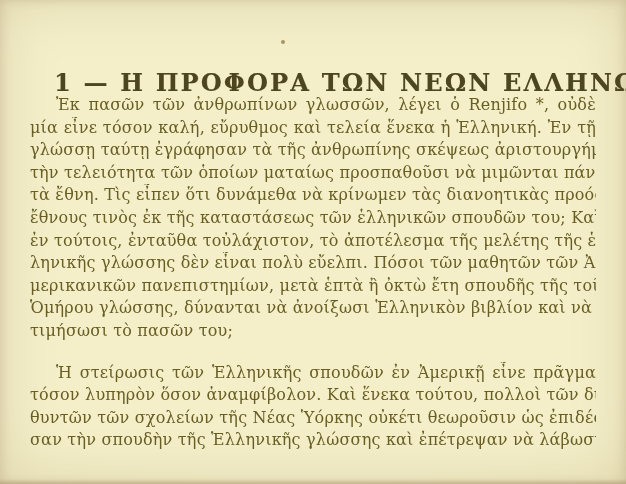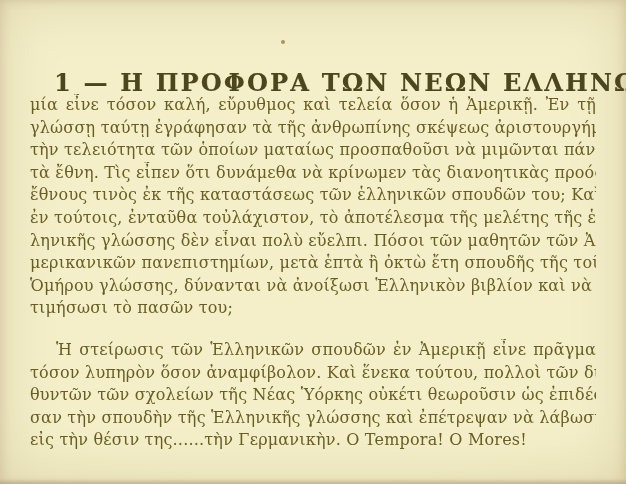--- a/index.html
+++ b/index.html
@@ -80,37 +80,37 @@
 
 <div class="page">
 
   <div class="speck"></div>
 
   <h1 class="heading">1 — Η ΠΡΟΦΟΡΑ ΤΩΝ ΝΕΩΝ ΕΛΛΗΝΩΝ</h1>
 
   <div class="body-text">
 
     <div class="para">
-      <div class="line">μία εἶνε τόσον καλή, εὔρυθμος καὶ τελεία ὅσον ἡ Ἀμερικῇ. Ἐν τῇ</div>
+      <div class="line indent">Ἐκ πασῶν τῶν ἀνθρωπίνων γλωσσῶν, λέγει ὁ Renjifo *, οὐδὲ</div>
+      <div class="line">μία εἶνε τόσον καλή, εὔρυθμος καὶ τελεία ἕνεκα ἡ Ἑλληνική. Ἐν τῇ</div>
       <div class="line">γλώσσῃ ταύτῃ ἐγράφησαν τὰ τῆς ἀνθρωπίνης σκέψεως ἀριστουργήματα,</div>
       <div class="line">τὴν τελειότητα τῶν ὁποίων ματαίως προσπαθοῦσι νὰ μιμῶνται πάντα</div>
       <div class="line">τὰ ἔθνη. Τὶς εἶπεν ὅτι δυνάμεθα νὰ κρίνωμεν τὰς διανοητικὰς προόδους</div>
       <div class="line">ἔθνους τινὸς ἐκ τῆς καταστάσεως τῶν ἑλληνικῶν σπουδῶν του; Καὶ</div>
       <div class="line">ἐν τούτοις, ἐνταῦθα τοὐλάχιστον, τὸ ἀποτέλεσμα τῆς μελέτης τῆς ἑλ-</div>
       <div class="line">ληνικῆς γλώσσης δὲν εἶναι πολὺ εὔελπι. Πόσοι τῶν μαθητῶν τῶν Ἀ-</div>
       <div class="line">μερικανικῶν πανεπιστημίων, μετὰ ἑπτὰ ἢ ὀκτὼ ἔτη σπουδῆς τῆς τοῦ</div>
       <div class="line">Ὁμήρου γλώσσης, δύνανται νὰ ἀνοίξωσι Ἑλληνικὸν βιβλίον καὶ νὰ ἐκ-</div>
       <div class="line pfinal">τιμήσωσι τὸ πασῶν του;</div>
     </div>
 
     <div class="para">
-      <div class="line indent">Ἡ στείρωσις τῶν Ἑλληνικῶν σπουδῶν ἐν Ἀμερικῇ εἶνε πρᾶγμα</div>
+      <div class="line indent">Ἡ στείρωσις τῶν Ἑλληνικῆς σπουδῶν ἐν Ἀμερικῇ εἶνε πρᾶγμα</div>
       <div class="line">τόσον λυπηρὸν ὅσον ἀναμφίβολον. Καὶ ἕνεκα τούτου, πολλοὶ τῶν διευ-</div>
       <div class="line">θυντῶν τῶν σχολείων τῆς Νέας Ὑόρκης οὐκέτι θεωροῦσιν ὡς ἐπιδέου-</div>
       <div class="line">σαν τὴν σπουδὴν τῆς Ἑλληνικῆς γλώσσης καὶ ἐπέτρεψαν νὰ λάβωσιν</div>
-      <div class="line pfinal">εἰς τὴν θέσιν της......τὴν Γερμανικὴν. O Tempora! O Mores!</div>
     </div>
 
   </div>
 
   <div class="scan-edge-bottom"></div>
 
 </div>
 
 </body></html>

